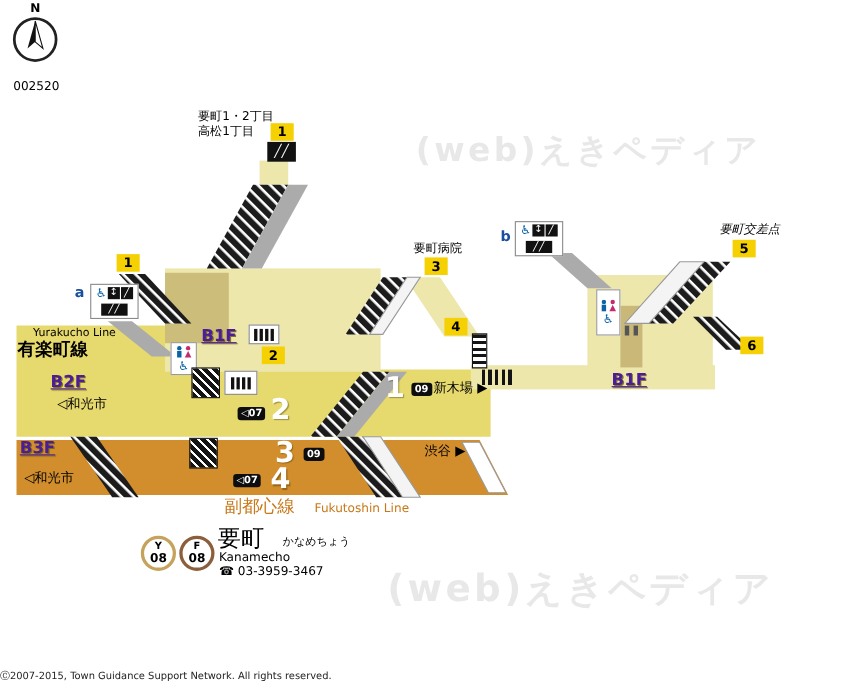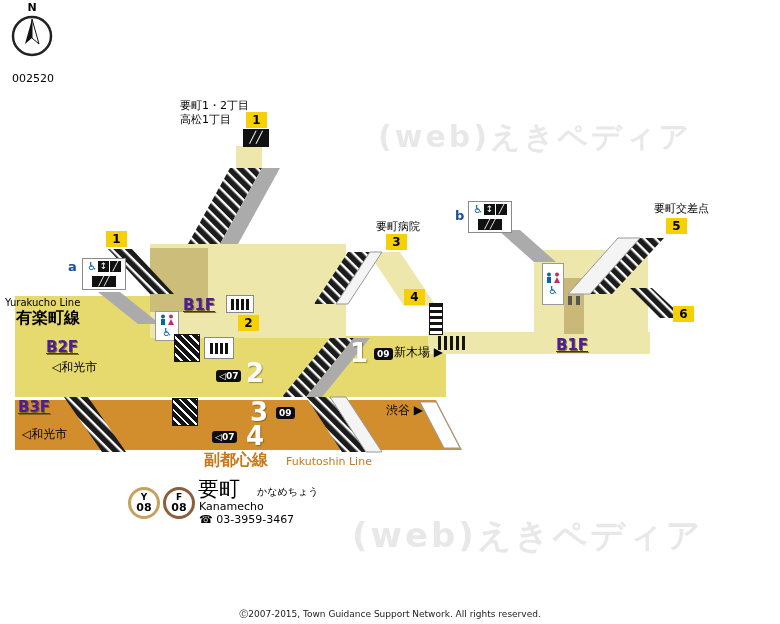--- a/index.html
+++ b/index.html
@@ -37,21 +37,21 @@
           align-items:center;justify-content:center;gap:1px;box-sizing:border-box;}
   .badge{width:26px;height:26px;border-radius:50%;background:#fff;display:flex;
          flex-direction:column;align-items:center;justify-content:center;line-height:1;}
   .badge .l{font:bold 9px/9px "DejaVu Sans",sans-serif;}
   .badge .n{font:bold 11px/11px "DejaVu Sans",sans-serif;}
   .badge-y{border:3px solid #C5A35C;}
   .badge-f{border:3px solid #8B5E3C;}
   .wm{color:rgba(110,110,110,.16);font:bold 30px/34px "DejaVu Sans",sans-serif;
       letter-spacing:3px;white-space:nowrap;}
   .orange-t{color:#C87818;}
-  .footer{width:780px;text-align:center;font-size:9px;color:#222;}
+  .footer{width:780px;text-align:left;font-size:9px;color:#222;}
   .compass-n{display:block;text-align:center;font:bold 11px/12px "DejaVu Sans",sans-serif;width:44px;}
 </style>
 </head>
 <body>
 
 <div id="canvas">
 
   <svg class="geom" width="780" height="624">
     <defs>
       <pattern id="stA" width="8" height="8" patternUnits="userSpaceOnUse" patternTransform="rotate(45)">
@@ -127,21 +127,21 @@
   <div class="abs hatchV" style="left:438px;top:336px;width:30px;height:14px;"></div>
 
   <div class="abs entr" style="left:455px;top:209px;">b</div>
   <div class="abs facbox" style="left:468px;top:201px;width:44px;height:32px;">
     <span class="wc">♿</span>
     <span class="mini">↕</span>
     <span class="mini">╱</span>
     <span class="mini wide">╱╱</span>
   </div>
 
-  <div class="abs lbl11" style="left:654px;top:202px;">要町交差点</div>
+  <div class="abs lbl11" style="left:654px;top:202px;font-style:italic;">要町交差点</div>
   <div class="abs exitbox" style="left:666px;top:218px;">5</div>
 
   <div class="abs exitbox" style="left:673px;top:306px;">6</div>
 
   <div class="abs floor" style="left:183px;top:298px;">B1F</div>
   <div class="abs gates" style="left:226px;top:295px;width:28px;height:18px;">
     <span></span>
       <span></span>
       <span></span>
       <span></span>
@@ -161,21 +161,21 @@
     <svg width="18" height="12">
       <circle cx="5" cy="2.5" r="2" fill="#0B62A8"></circle>
         <rect x="3" y="5" width="4" height="6" fill="#0B62A8"></rect>
       <circle cx="13" cy="2.5" r="2" fill="#C42B6C"></circle>
         <polygon points="13,5 10,11 16,11" fill="#C42B6C"></polygon>
     </svg>
     <span class="wc">♿</span>
   </div>
   <div class="abs floor" style="left:556px;top:338px;">B1F</div>
 
-  <div class="abs" style="left:5px;top:297px;font-size:10px;">Yurakucho Line</div>
+  <div class="abs" style="left:30px;top:297px;font-size:10px;">Yurakucho Line</div>
   <div class="abs" style="left:16px;top:308px;font-size:16px;font-weight:bold;">有楽町線</div>
   <div class="abs floor" style="left:46px;top:340px;">B2F</div>
   <div class="abs lbl12" style="left:52px;top:360px;">◁和光市</div>
 
   <div class="abs stairsicon" style="left:174px;top:334px;width:26px;height:28px;"></div>
   <div class="abs gates" style="left:204px;top:337px;width:30px;height:22px;">
     <span></span>
       <span></span>
       <span></span>
       <span></span>
@@ -188,21 +188,21 @@
 
   <div class="abs floor" style="left:18px;top:400px;">B3F</div>
   <div class="abs lbl12" style="left:22px;top:427px;">◁和光市</div>
   <div class="abs stairsicon" style="left:172px;top:398px;width:26px;height:28px;"></div>
   <div class="abs bignum" style="left:250px;top:399px;">3</div>
   <div class="abs tag" style="left:276px;top:407px;">09</div>
   <div class="abs lbl12" style="left:386px;top:403px;">渋谷 ▶</div>
   <div class="abs tag" style="left:212px;top:431px;">◁07</div>
   <div class="abs bignum" style="left:246px;top:423px;">4</div>
 
-  <div class="abs orange-t" style="left:204px;top:450px;font-size:16px;font-weight:bold;">副都心線</div>
+  <div class="abs orange-t" style="left:204px;top:450px;font-size:16px;font-weight:normal;">副都心線</div>
   <div class="abs orange-t" style="left:286px;top:455px;font-size:11px;">Fukutoshin Line</div>
 
   <div class="abs badge badge-y" style="left:128px;top:487px;">
     <span class="l">Y</span>
     <span class="n">08</span>
   </div>
   <div class="abs badge badge-f" style="left:163px;top:487px;">
     <span class="l">F</span>
     <span class="n">08</span>
   </div>

